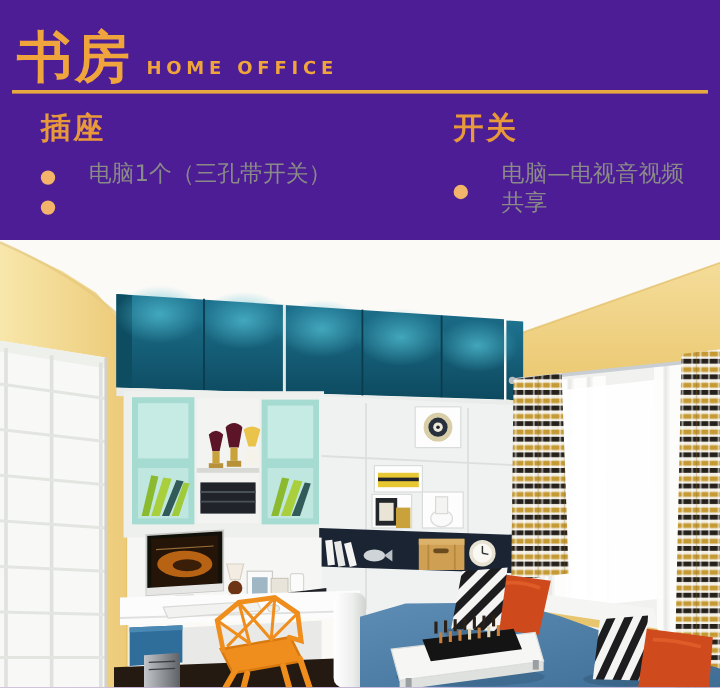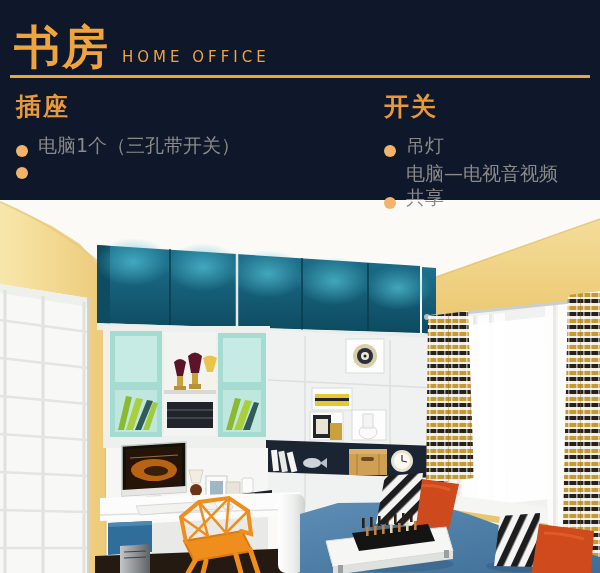--- a/index.html
+++ b/index.html
@@ -1,34 +1,34 @@
 <!DOCTYPE html>
 <html><head>
 <meta charset="utf-8">
 <style>
   html,body{margin:0;padding:0;}
   .page{
-    position:relative;width:600px;height:573px;overflow:hidden;background:#0f172a;
+    position:relative;width:600px;height:573px;overflow:hidden;background:#4c1d95;
     font-family:"DejaVu Sans","Liberation Sans",sans-serif;
   }
   
   .room{position:absolute;left:0;top:200px;width:600px;height:373px;z-index:0;display:block;}
   
   .top{position:relative;z-index:2;}
   .title-row{display:flex;align-items:flex-end;gap:12px;padding:8px 0 0 14px;height:62px;}
   .title-cn{font-size:46px;line-height:1;font-weight:bold;color:#F0A43C;letter-spacing:2px;}
-  .title-en{font-size:15px;font-weight:normal;color:#F0A43C;letter-spacing:4px;margin-bottom:4px;}
+  .title-en{font-size:15px;font-weight:bold;color:#F0A43C;letter-spacing:4px;margin-bottom:4px;}
   .rule{margin:5px 10px 0 10px;height:3px;background:#E9A83F;border:none;}
-  .cols{display:flex;padding-left:16px;margin-top:12px;}
+  .cols{display:flex;padding-left:34px;margin-top:12px;}
   .col{min-width:0;}
   .col-outlets{width:300px;}
-  .col-switches{width:192px;margin-left:68px;}
+  .col-switches{width:192px;margin-left:44px;}
   .sec-heading{font-size:25px;font-weight:bold;color:#E8993A;margin:0 0 10px 0;letter-spacing:2px;}
   ul.items{list-style:none;margin:0;padding:0;}
-  ul.items li{display:flex;align-items:flex-end;margin-bottom:4px;}
+  ul.items li{display:flex;align-items:center;margin-bottom:4px;gap:18px;}
   .dot{width:12px;height:12px;border-radius:50%;background:#F3B36A;margin:6px 10px 0 0;flex:none;}
   .item-text{font-size:19px;line-height:24px;color:#8A8A88;}
 </style>
 </head>
 <body>
 
 <div class="page">
 
   <div class="top">
     <div class="title-row">
@@ -46,24 +46,20 @@
               <span class="item-text">电脑1个（三孔带开关）</span>
             </li>
           <li>
               <span class="dot"></span>
             </li>
         </ul>
       </div>
       <div class="col col-switches">
         <h2 class="sec-heading">开关</h2>
         <ul class="items">
-          <li>
-              <span class="dot"></span>
-              <span class="item-text">吊灯</span>
-            </li>
           <li>
               <span class="dot"></span>
               <span class="item-text">电脑—电视音视频共享</span>
             </li>
         </ul>
       </div>
     </div>
   </div>
 
   <svg class="room" viewBox="0 200 600 373" xmlns="http://www.w3.org/2000/svg">

